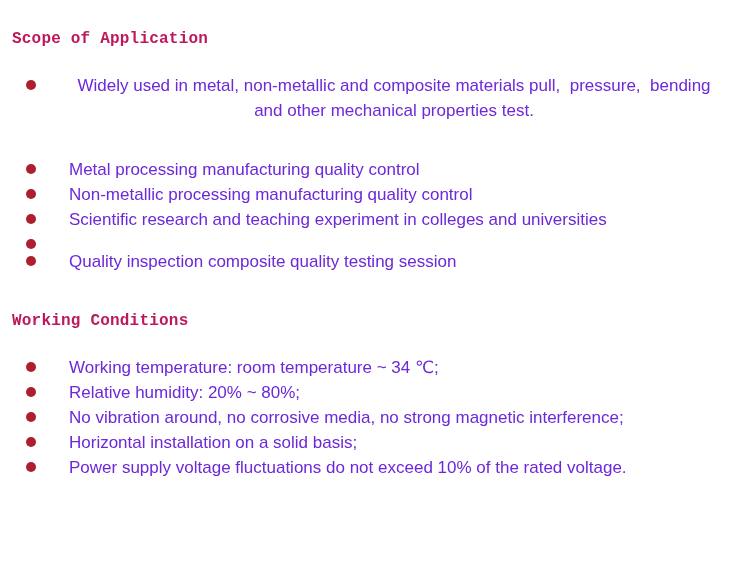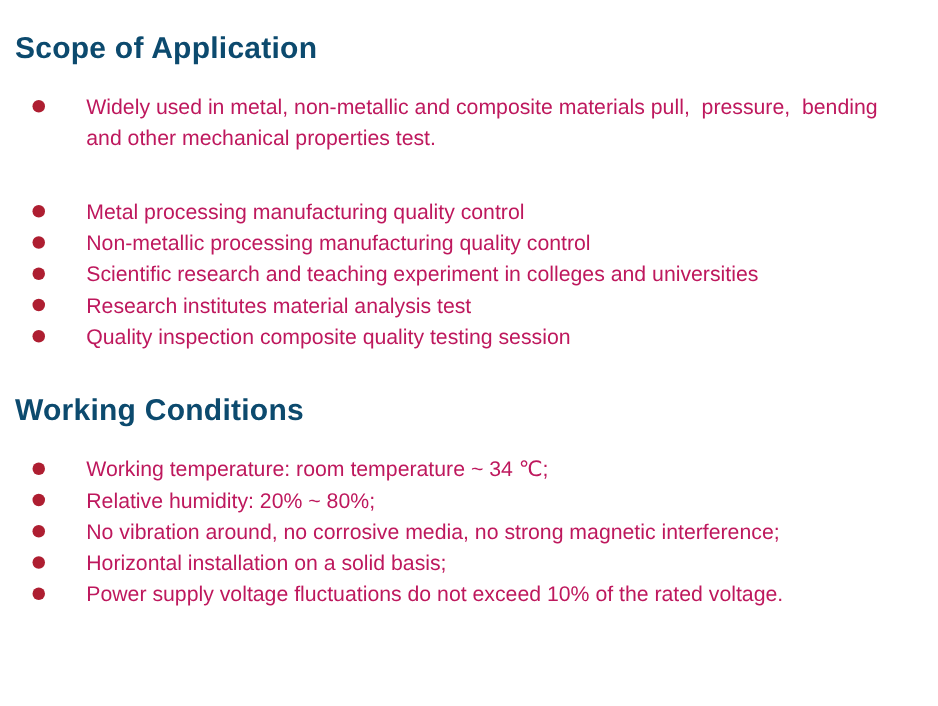--- a/index.html
+++ b/index.html
@@ -13,25 +13,25 @@
     height: 565px;
     background: #ffffff;
     box-sizing: border-box;
     padding: 26px 30px 0 12px;
     overflow: hidden;
     font-family: "Liberation Sans", "DejaVu Sans", sans-serif;
   }
   .section { margin: 0; }
   .section + .section { margin-top: 34px; }
   .section-title {
-    font-family: Liberation Sans, sans-serif;
+    font-family: Liberation Mono, monospace;
     font-weight: bold;
-    font-size: 24px;
+    font-size: 16px;
     line-height: 26px;
-    color: #0c4a6e;
+    color: #be185d;
     margin: 0 0 21px 0;
     letter-spacing: 0.2px;
   }
   ul.bullet-list {
     list-style: none;
     margin: 0;
     padding: 0 0 0 14px;
   }
   ul.bullet-list li {
     display: flex;
@@ -43,23 +43,24 @@
     width: 10px;
     height: 10px;
     border-radius: 50%;
     background: #AE1E31;
     margin-top: 7px;
     margin-right: 33px;
   }
   .item-text {
     font-size: 17px;
     line-height: 25px;
-    color: #be185d;
+    color: #6d28d9;
     white-space: pre-wrap;
     max-width: 650px;
+    text-align: center;
   }
 </style>
 </head>
 <body>
 
 <div class="page">
 
   <div class="section">
     <h2 class="section-title">Scope of Application</h2>
     <ul class="bullet-list">
@@ -79,21 +80,20 @@
       <li>
         <span class="dot"></span>
         <span class="item-text">Non-metallic processing manufacturing quality control</span>
       </li>
       <li>
         <span class="dot"></span>
         <span class="item-text">Scientific research and teaching experiment in colleges and universities</span>
       </li>
       <li>
         <span class="dot"></span>
-        <span class="item-text">Research institutes material analysis test</span>
       </li>
       <li>
         <span class="dot"></span>
         <span class="item-text">Quality inspection composite quality testing session</span>
       </li>
     </ul>
   </div>
 
   <div class="section">
     <h2 class="section-title">Working Conditions</h2>

